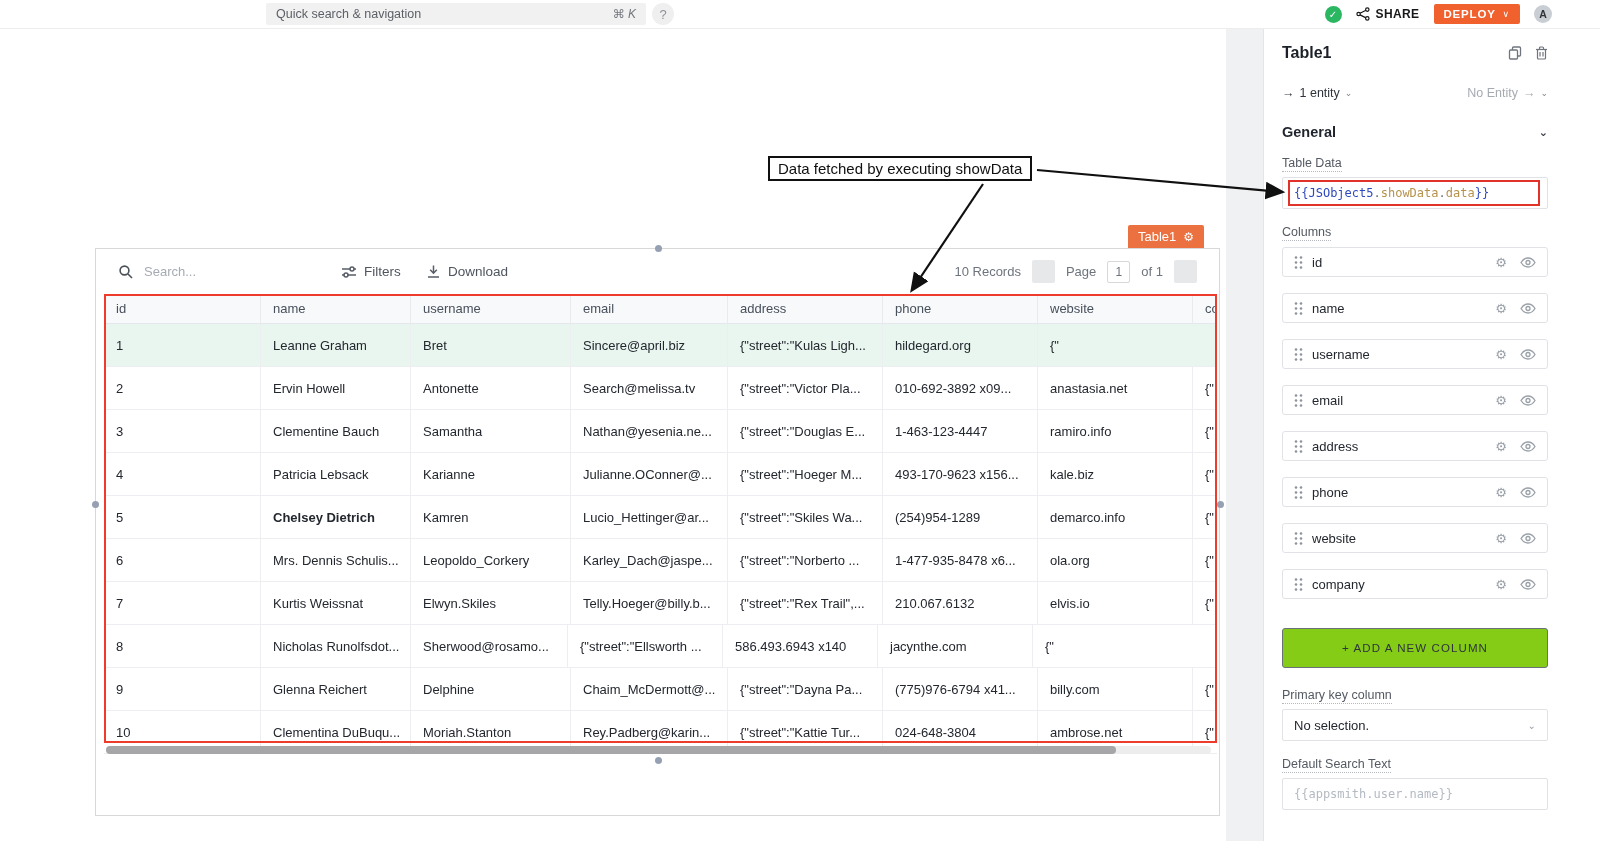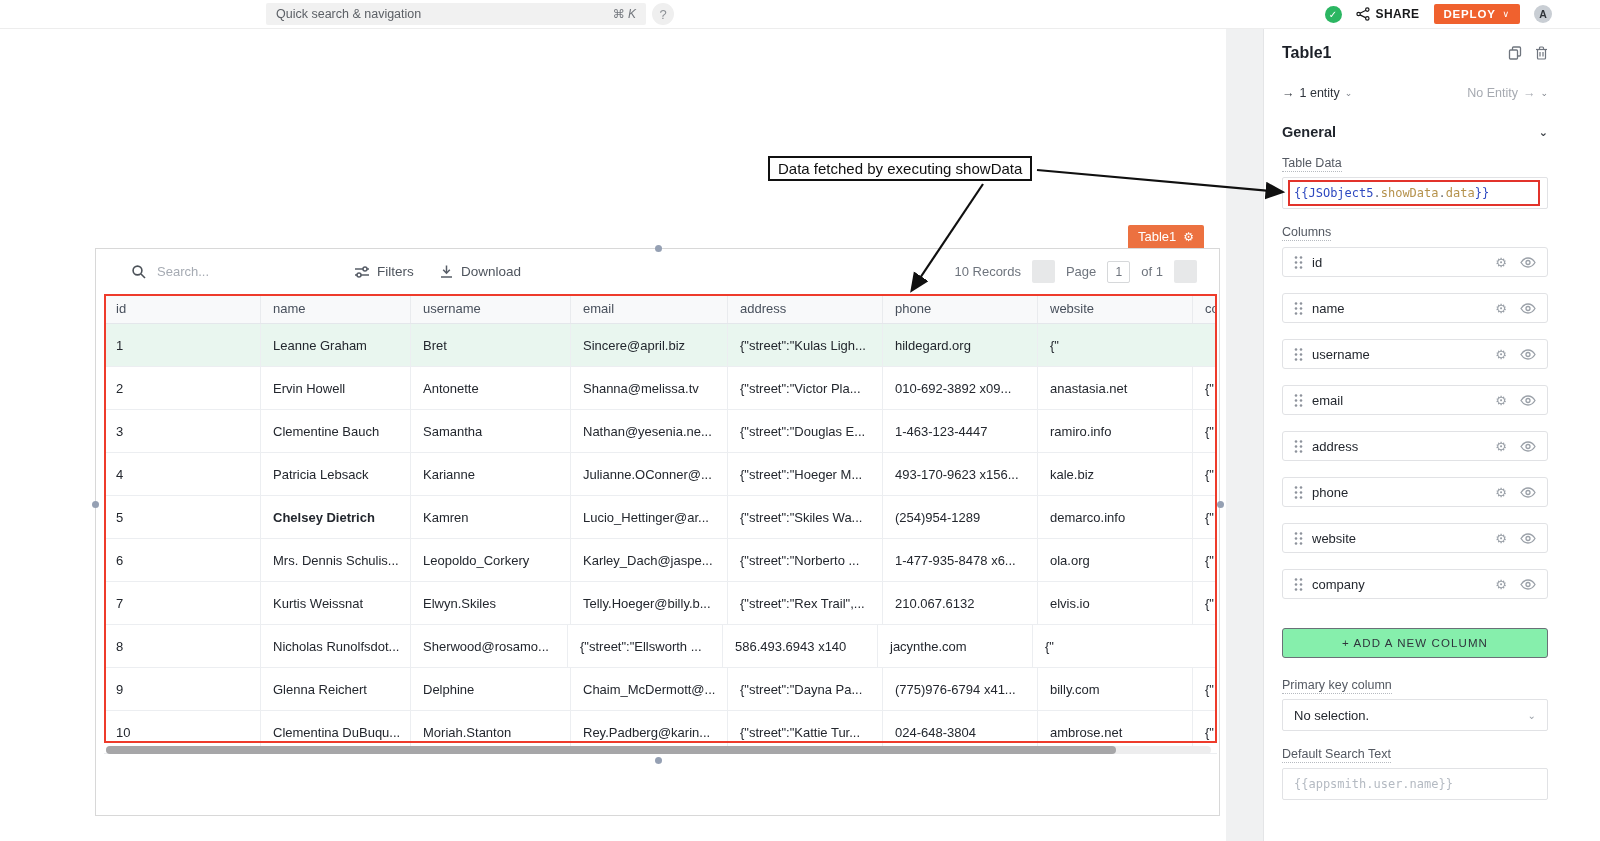--- a/index.html
+++ b/index.html
@@ -27,21 +27,21 @@
   .canvas{position:absolute;left:0;top:0;width:1226px;height:813px;background:#fff;}
   .gutter{position:absolute;left:1226px;top:0;width:37px;height:813px;background:#f0f1f2;}
   .arrows{position:absolute;left:0;top:0;z-index:30;pointer-events:none;}
   .annotation{position:absolute;left:768px;top:127px;background:#fff;border:2px solid #101010;
               padding:2px 8px;font-size:15px;color:#101010;z-index:10;white-space:nowrap;}
   
   .badge{position:absolute;left:1128px;top:196px;height:23px;background:#ec7140;color:#fff;font-size:13px;
          display:flex;align-items:center;gap:7px;padding:0 10px;border-radius:2px 2px 0 0;z-index:2;cursor:pointer;}
   .badge .gear{font-size:12px;}
   .widget{position:absolute;left:95px;top:219px;width:1125px;height:568px;background:#fff;
-          border:1px solid #d8d8d8;box-sizing:border-box;z-index:1;padding-left:13px;}
+          border:1px solid #d8d8d8;box-sizing:border-box;z-index:1;}
   .twtoolbar{position:relative;height:45px;}
   .tsearch{position:absolute;left:22px;top:0;height:45px;display:flex;align-items:center;gap:10px;
            color:#a6abb3;font-size:13px;}
   .tbtn{position:absolute;top:0;height:45px;display:flex;align-items:center;gap:7px;color:#4f555e;font-size:13.5px;cursor:pointer;}
   .tfilters{left:245px;}  .tdownload{left:330px;}
   .tright{position:absolute;right:22px;top:0;height:45px;display:flex;align-items:center;gap:11px;
           font-size:13px;color:#6e747d;}
   .pagesq{width:23px;height:23px;background:#e7e8e9;border-radius:2px;cursor:pointer;}
   .pageinput{width:23px;height:22px;border:1px solid #d6d8da;border-radius:2px;text-align:center;
              font-size:12px;color:#6e747d;box-sizing:border-box;background:#fff;padding:0;outline:none;
@@ -80,23 +80,23 @@
   .p-codebox .redframe{position:absolute;left:5px;top:2px;right:7px;bottom:2px;border:2px solid #e2332b;pointer-events:none;}
   .codetext{font-family:"DejaVu Sans Mono","Liberation Mono",monospace;font-size:12px;padding-left:11px;white-space:nowrap;}
   .col-item{display:flex;align-items:center;width:266px;height:30px;border:1px solid #e1e2e5;border-radius:3px;
             box-sizing:border-box;padding:0 11px;margin-top:16px;background:#fff;}
   .col-item:first-child{margin-top:8px;}
   .col-label{font-size:13px;color:#23272e;margin-left:9px;}
   .col-icons{margin-left:auto;display:flex;align-items:center;gap:13px;}
   .col-gear{font-size:13px;color:#9aa0a8;cursor:pointer;}
   .col-eye{display:flex;cursor:pointer;}
   .drag{display:flex;cursor:grab;}
-  .add-col{width:266px;height:30px;border:1px solid #6a7077;border-radius:3px;box-sizing:border-box;display:flex;
+  .add-col{width:266px;height:40px;border:1px solid #6a7077;border-radius:3px;box-sizing:border-box;display:flex;
            align-items:center;justify-content:center;font-size:11.5px;letter-spacing:1.1px;color:#2f343c;
-           margin-top:29px;background:#86efac;cursor:pointer;}
+           margin-top:29px;background:#84cc16;cursor:pointer;}
   .p-select{width:266px;height:32px;border:1px solid #e1e2e5;border-radius:2px;box-sizing:border-box;display:flex;
             align-items:center;padding:0 11px;font-size:13px;color:#23272e;margin-top:7px;background:#fff;cursor:pointer;}
   .p-select .chev{margin-left:auto;font-size:10px;color:#9aa0a8;}
   .p-input{width:266px;height:32px;border:1px solid #e1e2e5;border-radius:2px;box-sizing:border-box;
            margin-top:7px;padding:0 11px;font-family:"DejaVu Sans Mono","Liberation Mono",monospace;
            font-size:12px;color:#40454d;outline:none;}
   .p-input::placeholder{color:#b4bac2;}
 </style>
 </head>
 <body>
@@ -206,21 +206,21 @@
               <div class="td" style="width: 160px;">Bret</div>
               <div class="td" style="width: 157px;">Sincere@april.biz</div>
               <div class="td" style="width: 155px;">{"street":"Kulas Ligh...</div>
               <div class="td" style="width: 155px;">hildegard.org</div>
               <div class="td" style="width: 24px;">{"</div>
             </div>
             <div class="tr">
               <div class="td" style="width: 157px;">2</div>
               <div class="td" style="width: 150px;">Ervin Howell</div>
               <div class="td" style="width: 160px;">Antonette</div>
-              <div class="td" style="width: 157px;">Shanna@melissa.tv</div>
+              <div class="td" style="width: 157px;">Search@melissa.tv</div>
               <div class="td" style="width: 155px;">{"street":"Victor Pla...</div>
               <div class="td" style="width: 155px;">010-692-3892 x09...</div>
               <div class="td" style="width: 155px;">anastasia.net</div>
               <div class="td" style="width: 24px;">{"</div>
             </div>
             <div class="tr">
               <div class="td" style="width: 157px;">3</div>
               <div class="td" style="width: 150px;">Clementine Bauch</div>
               <div class="td" style="width: 160px;">Samantha</div>
               <div class="td" style="width: 157px;">Nathan@yesenia.ne...</div>

